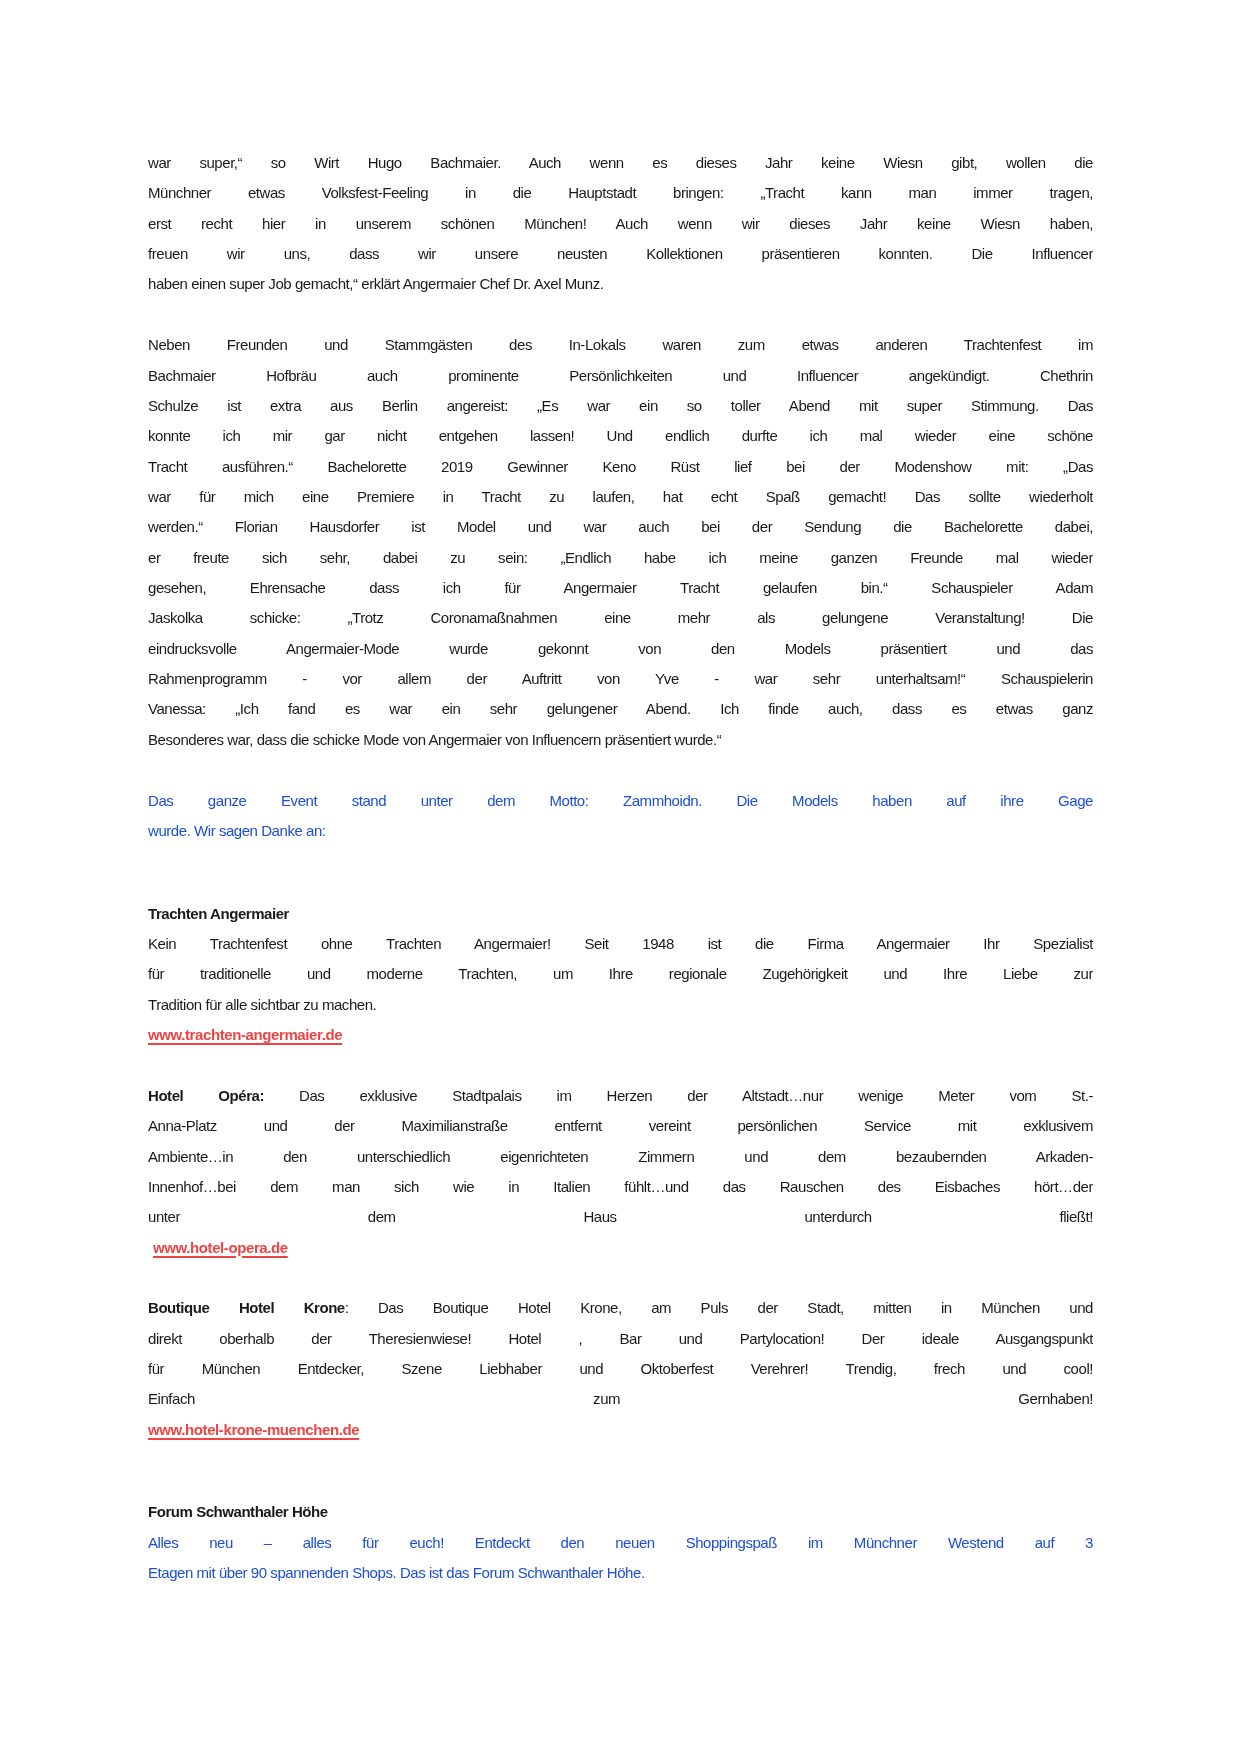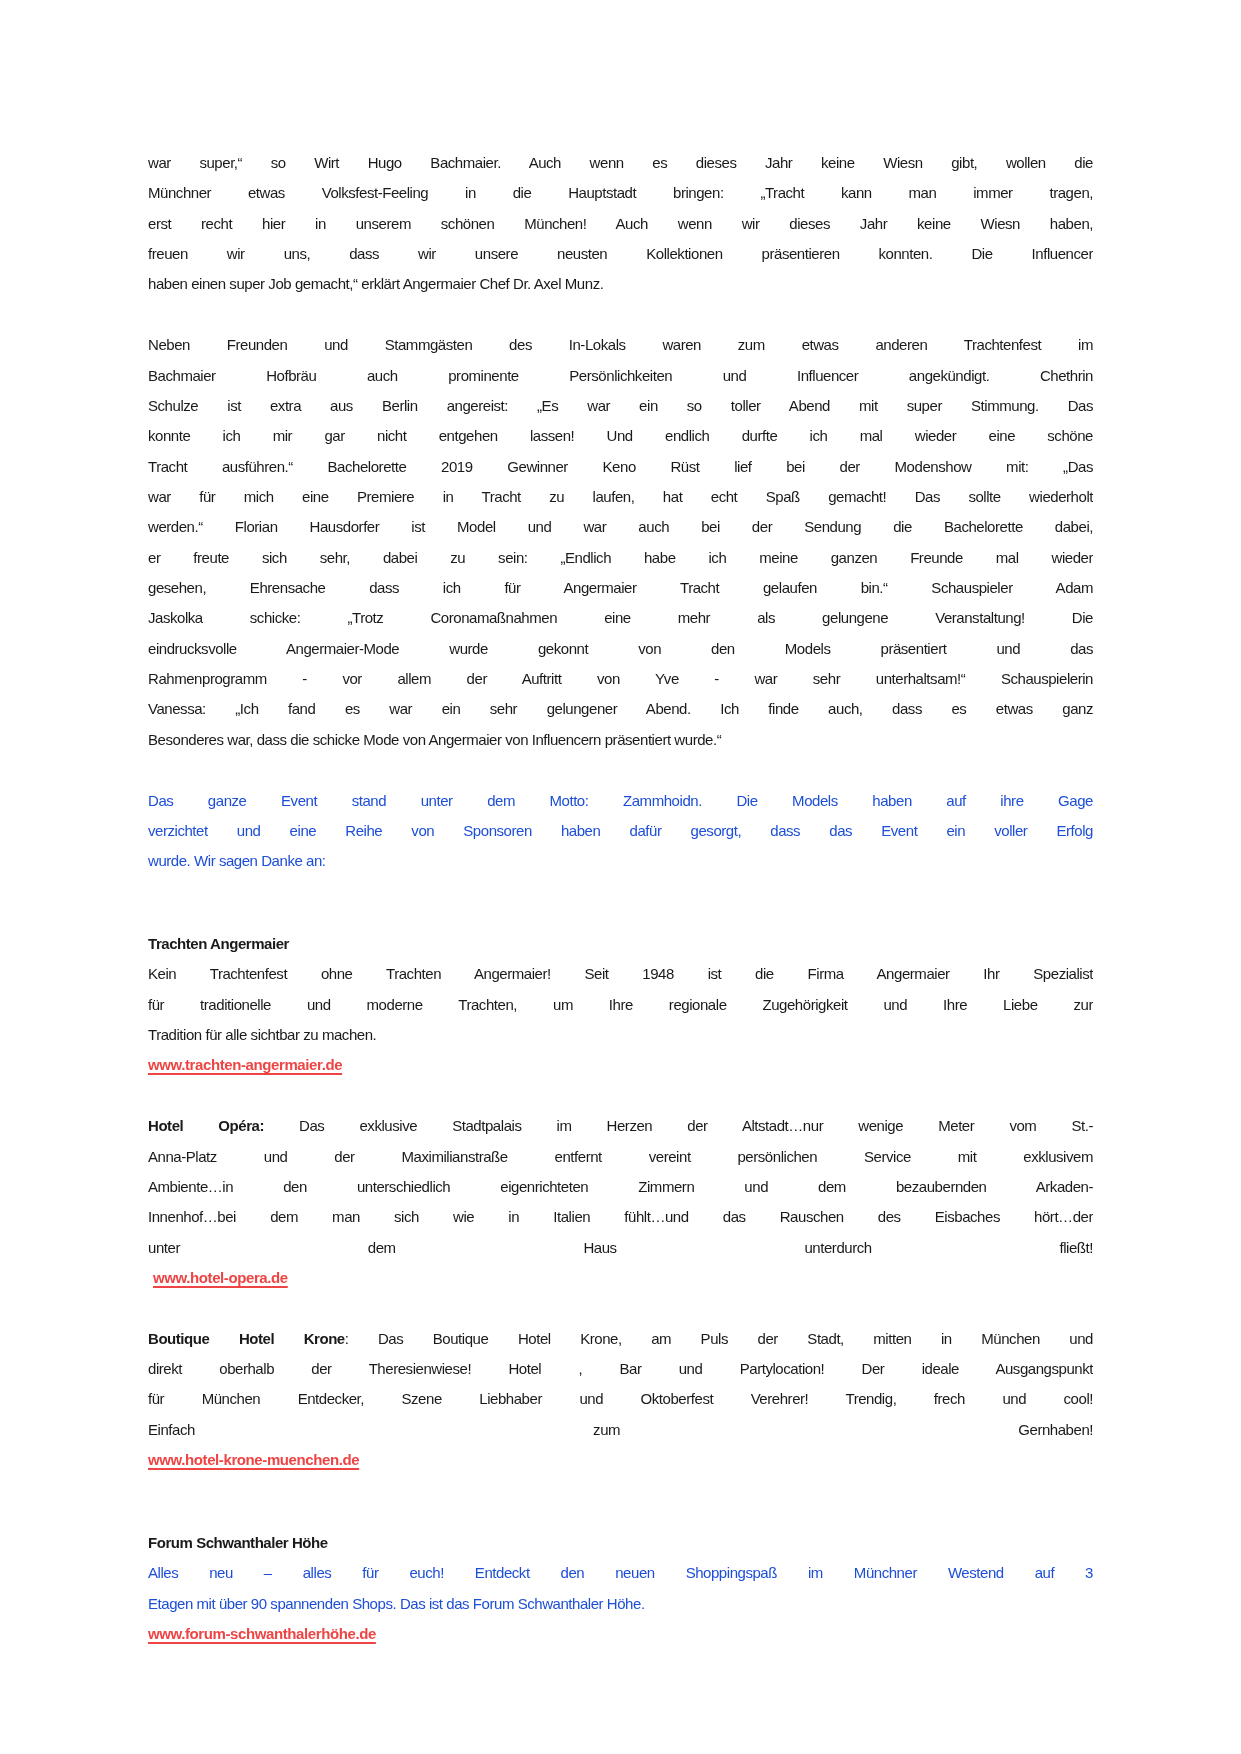--- a/index.html
+++ b/index.html
@@ -95,21 +95,20 @@
     <div class="jline">Jaskolka schicke: „Trotz Coronamaßnahmen eine mehr als gelungene Veranstaltung! Die</div>
     <div class="jline">eindrucksvolle Angermaier-Mode wurde gekonnt von den Models präsentiert und das</div>
     <div class="jline">Rahmenprogramm - vor allem der Auftritt von Yve - war sehr unterhaltsam!“ Schauspielerin</div>
     <div class="jline">Vanessa: „Ich fand es war ein sehr gelungener Abend. Ich finde auch, dass es etwas ganz</div>
     <div class="line last">Besonderes war, dass die schicke Mode von Angermaier von Influencern präsentiert wurde.“</div>
   </div>
   <div class="blank"></div>
 
   <div class="gray">
     <div class="jline">Das ganze Event stand unter dem Motto: Zammhoidn. Die Models haben auf ihre Gage</div>
-    <div class="jline">verzichtet und eine Reihe von Sponsoren haben dafür gesorgt, dass das Event ein voller Erfolg</div>
     <div class="line last">wurde. Wir sagen Danke an:</div>
   </div>
   <div class="blank"></div>
 
   <div>
     <div class="line last bold">Trachten Angermaier</div>
     <div class="jline">Kein Trachtenfest ohne Trachten Angermaier! Seit 1948 ist die Firma Angermaier Ihr Spezialist</div>
     <div class="jline">für traditionelle und moderne Trachten, um Ihre regionale Zugehörigkeit und Ihre Liebe zur</div>
     <div class="line last">Tradition für alle sichtbar zu machen.</div>
     <div class="line last">
@@ -138,18 +137,15 @@
     <div class="line last">
       <span class="link">www.hotel-krone-muenchen.de</span>
     </div>
   </div>
   <div class="blank"></div>
 
   <div>
     <div class="line last bold">Forum Schwanthaler Höhe</div>
     <div class="jline gray">Alles neu – alles für euch! Entdeckt den neuen Shoppingspaß im Münchner Westend auf 3</div>
     <div class="line last gray">Etagen mit über 90 spannenden Shops. Das ist das Forum Schwanthaler Höhe.</div>
-    <div class="line last">
-      <span class="link">www.forum-schwanthalerhöhe.de</span>
-    </div>
   </div>
 
 </div>
 
 </body></html>

